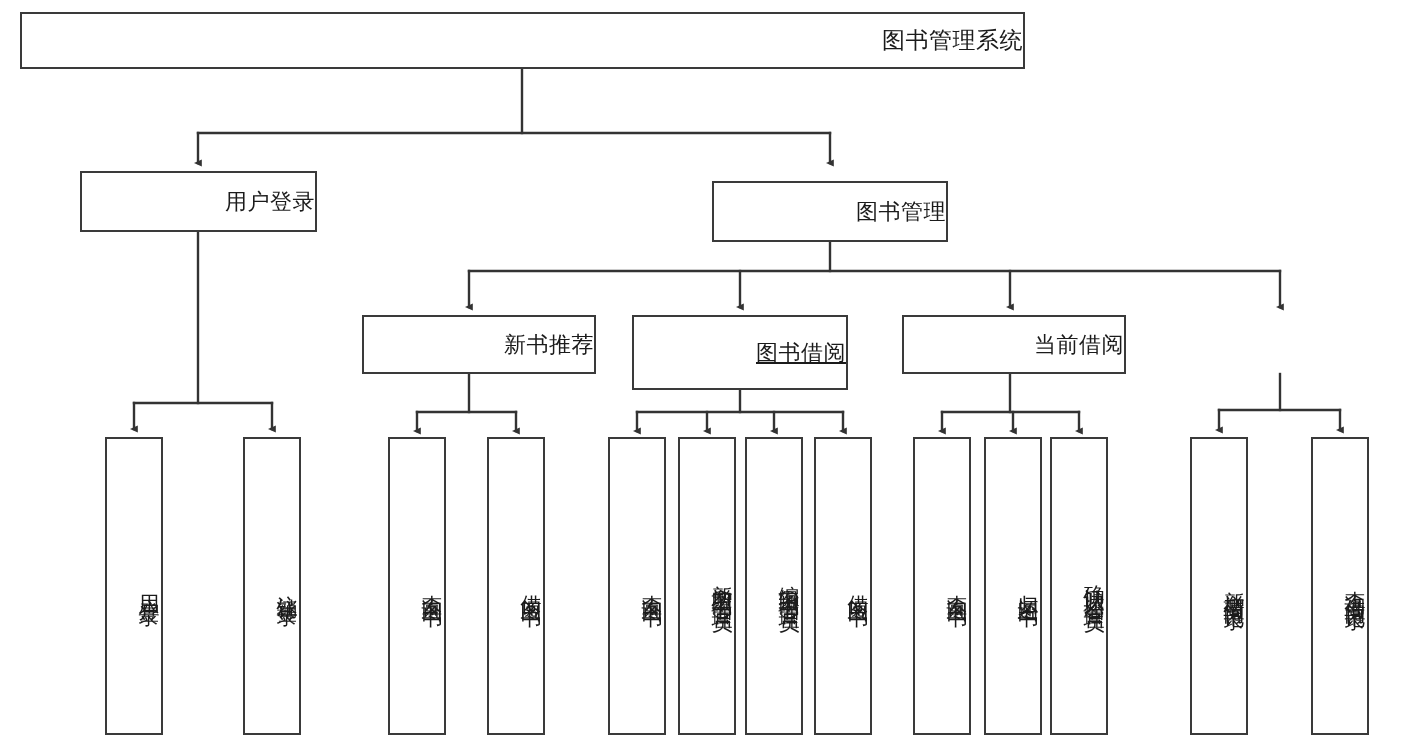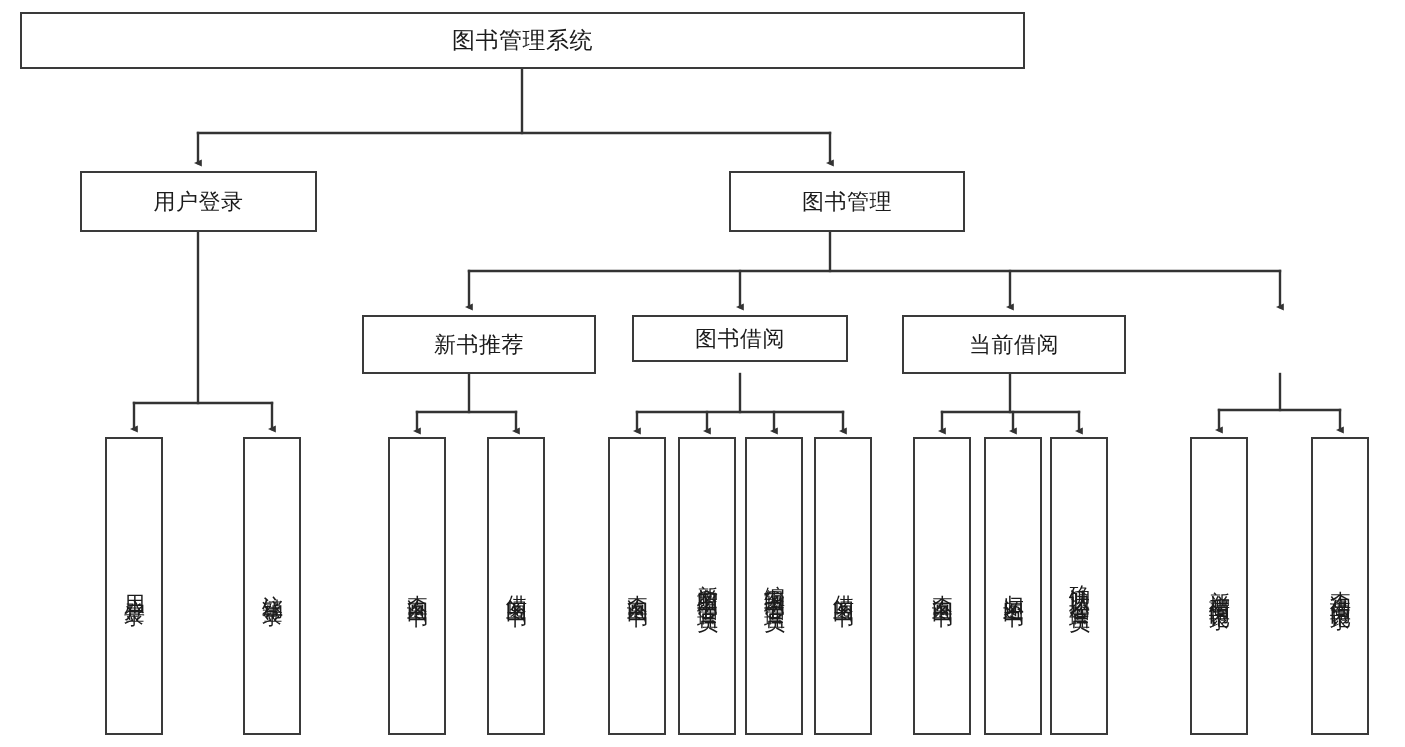--- a/index.html
+++ b/index.html
@@ -24,21 +24,21 @@
     width: 1405px;
     height: 747px;
   }
   .node {
     position: absolute;
     box-sizing: border-box;
     border: 2px solid #3a3a3a;
     background: #ffffff;
     display: flex;
     align-items: center;
-    justify-content: center;
+    justify-content: flex-end;
     color: #1b1b1b;
     z-index: 2;
   }
   .node-label {
     font-size: 22px;
     line-height: 1.18;
     letter-spacing: 0.5px;
     white-space: nowrap;
     color: #1b1b1b;
   }
@@ -116,28 +116,28 @@
     </g>
   </svg>
 
   <div class="node root" style="left:20px; top:12px; width:1005px; height:57px;">
     <span class="node-label">图书管理系统</span>
   </div>
 
   <div class="node" style="left:80px; top:171px; width:237px; height:61px;">
     <span class="node-label">用户登录</span>
   </div>
-  <div class="node" style="left:712px; top:171px; width:236px; height:61px;margin-left:17px;">
+  <div class="node" style="left:712px; top:181px; width:236px; height:61px;">
     <span class="node-label">图书管理</span>
   </div>
 
   <div class="node" style="left:362px; top:315px; width:234px; height:59px;">
     <span class="node-label">新书推荐</span>
   </div>
-  <div class="node" style="left:632px; top:315px; width:216px; height:47px;">
+  <div class="node" style="left:632px; top:315px; width:216px; height:75px;text-decoration:underline;">
     <span class="node-label">图书借阅</span>
   </div>
   <div class="node" style="left:902px; top:315px; width:224px; height:59px;">
     <span class="node-label">当前借阅</span>
   </div>
 
   <div class="node vertical" style="left:105px; top:437px; width:58px; height:298px;">
     <span class="node-label">用户登录</span>
   </div>
   <div class="node vertical" style="left:243px; top:437px; width:58px; height:298px;">

